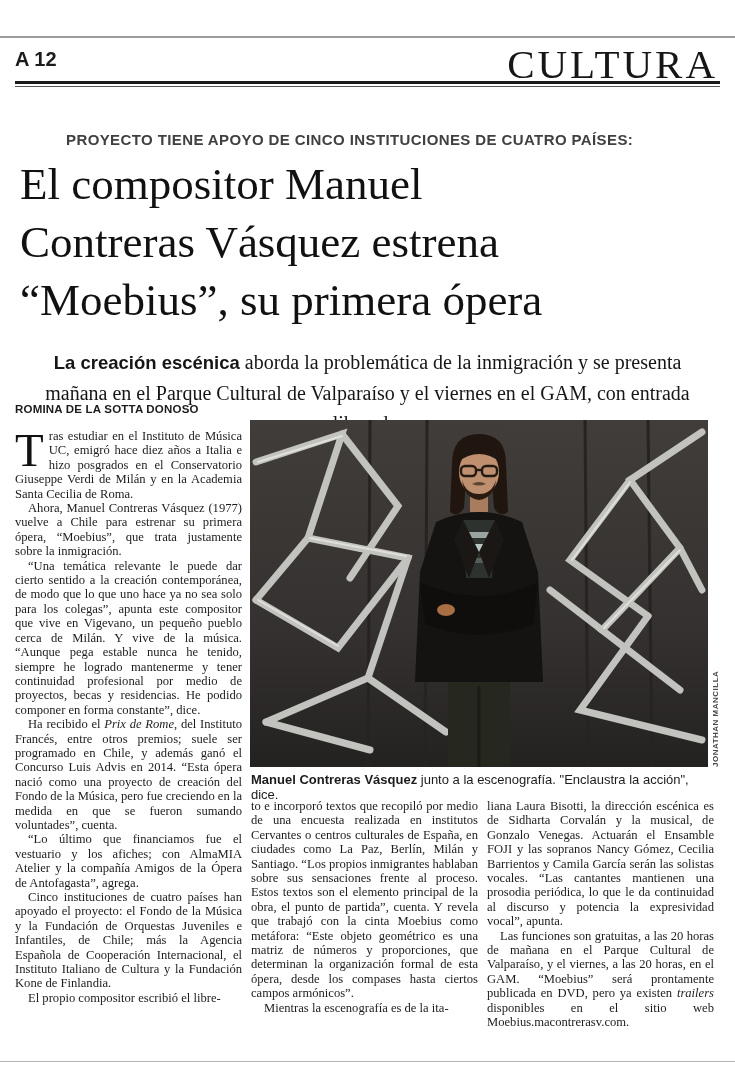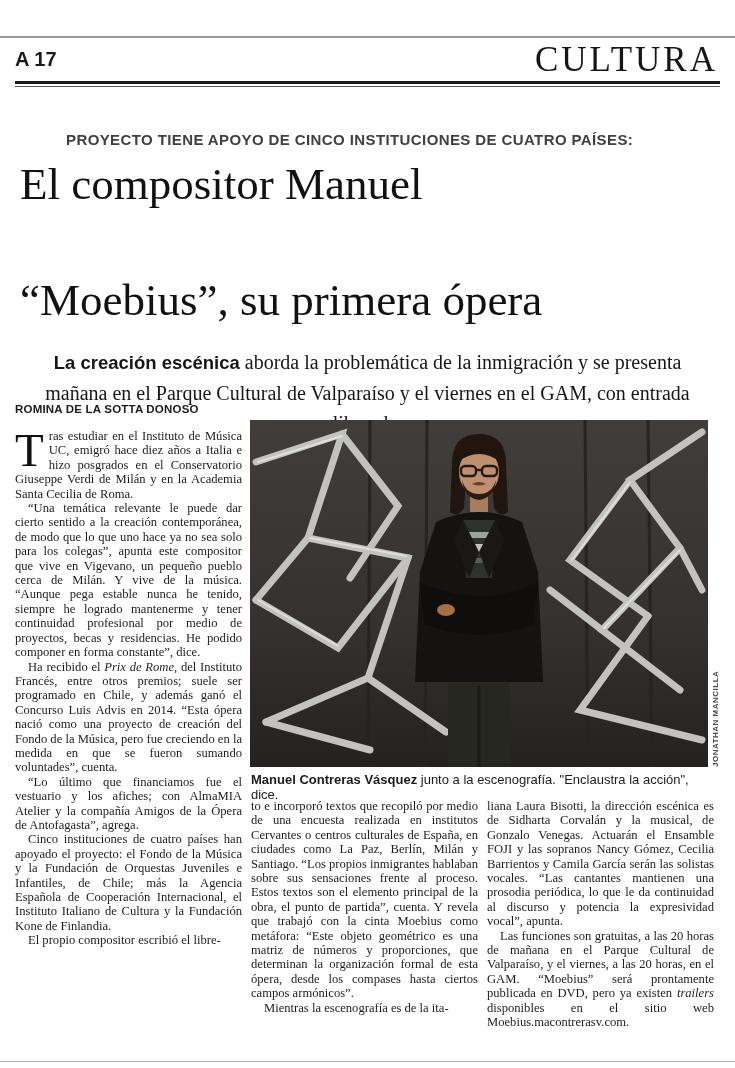--- a/index.html
+++ b/index.html
@@ -12,21 +12,21 @@
   
   .top-rule { position:absolute; left:0; top:36px; width:735px; height:2px; background:#9c9c9c; }
   .page-num {
     position:absolute; left:15px; top:48px;
     font-family:"Liberation Sans","DejaVu Sans",sans-serif;
     font-weight:bold; font-size:20px; letter-spacing:0px; color:#1c1c1c;
   }
   .section-title {
     position:absolute; right:17px; top:40px;
     font-family:"Liberation Serif","DejaVu Serif",serif;
-    font-size:35px; letter-spacing:3px; color:#161616;
+    font-size:41px; letter-spacing:3px; color:#161616;
   }
   .double-rule-a { position:absolute; left:15px; top:81px; width:705px; height:3px; background:#1a1a1a; }
   .double-rule-b { position:absolute; left:15px; top:86px; width:705px; height:1px; background:#555; }
   
   .kicker {
     position:absolute; left:66px; top:131px; width:640px;
     font-family:"Liberation Sans","DejaVu Sans",sans-serif;
     font-weight:bold; font-size:15px; letter-spacing:0.4px; color:#404040;
   }
   .headline {
@@ -77,28 +77,28 @@
   }
   .caption .cap-bold { font-weight:bold; }
   .bottom-rule { position:absolute; left:0px; top:1061px; width:735px; height:1px; background:#b5b5b5; }
 </style>
 </head>
 <body>
 
 <div class="page">
 
   <div class="top-rule"></div>
-  <div class="page-num">A 17</div>
+  <div class="page-num">A 12</div>
   <div class="section-title">CULTURA</div>
   <div class="double-rule-a"></div>
   <div class="double-rule-b"></div>
 
   <div class="kicker">PROYECTO TIENE APOYO DE CINCO INSTITUCIONES DE CUATRO PAÍSES:</div>
   <h1 class="headline"><span>El compositor Manuel</span><br>
-    <br>
+    <span>Contreras Vásquez estrena</span><br>
     <span>“Moebius”, su primera ópera</span></h1>
   <div class="deck"><span class="lead">La creación escénica</span><span> aborda la problemática de la inmigración y se presenta mañana en el Parque Cultural de Valparaíso y el viernes en el GAM, con entrada liberada.</span></div>
   <div class="byline">ROMINA DE LA SOTTA DONOSO</div>
 
   <div class="photo-wrap">
     <svg viewBox="0 0 458 347" preserveAspectRatio="none">
       <defs>
         <linearGradient id="bgG" x1="0" y1="0" x2="0" y2="1">
           <stop offset="0" stop-color="#413d3a"></stop>
           <stop offset="0.6" stop-color="#343130"></stop>
@@ -175,20 +175,21 @@
         <path d="M212 60 Q214 78 229 80 Q244 78 246 60 Q242 74 229 74 Q216 74 212 60 Z" fill="#2a1b10"></path>
         <path d="M222 64 Q229 67 236 64 Q233 62 229 62 Q225 62 222 64 Z" fill="#5c4433"></path>
       </g>
     </svg>
   </div>
   <div class="photo-credit">JONATHAN MANCILLA</div>
   <div class="caption"><span class="cap-bold">Manuel Contreras Vásquez</span><span> junto a la escenografía. "Enclaustra la acción", dice.</span></div>
 
   <div class="col col-1">
       <p class=""><span class="dropcap">T</span><span>ras estudiar en el Instituto de Música UC, emigró hace diez años a Italia e hizo posgrados en el Conservatorio Giuseppe Verdi de Milán y en la Academia Santa Cecilia de Roma.</span></p>
+      <p class="indent"><span>Ahora, Manuel Contreras Vásquez (1977) vuelve a Chile para estrenar su primera ópera, “Moebius”, que trata justamente sobre la inmigración.</span></p>
       <p class="indent"><span>“Una temática relevante le puede dar cierto sentido a la creación contemporánea, de modo que lo que uno hace ya no sea solo para los colegas”, apunta este compositor que vive en Vigevano, un pequeño pueblo cerca de Milán. Y vive de la música. “Aunque pega estable nunca he tenido, siempre he logrado mantenerme y tener continuidad profesional por medio de proyectos, becas y residencias. He podido componer en forma constante”, dice.</span></p>
       <p class="indent"><span>Ha recibido el </span><span class="it">Prix de Rome</span><span>, del Instituto Francés, entre otros premios; suele ser programado en Chile, y además ganó el Concurso Luis Advis en 2014. “Esta ópera nació como una proyecto de creación del Fondo de la Música, pero fue creciendo en la medida en que se fueron sumando voluntades”, cuenta.</span></p>
       <p class="indent"><span>“Lo último que financiamos fue el vestuario y los afiches; con AlmaMIA Atelier y la compañía Amigos de la Ópera de Antofagasta”, agrega.</span></p>
       <p class="indent"><span>Cinco instituciones de cuatro países han apoyado el proyecto: el Fondo de la Música y la Fundación de Orquestas Juveniles e Infantiles, de Chile; más la Agencia Española de Cooperación Internacional, el Instituto Italiano de Cultura y la Fundación Kone de Finlandia.</span></p>
       <p class="indent"><span>El propio compositor escribió el libre-</span></p>
     </div>
   <div class="col col-2">
       <p class=""><span>to e incorporó textos que recopiló por medio de una encuesta realizada en institutos Cervantes o centros culturales de España, en ciudades como La Paz, Berlín, Milán y Santiago. “Los propios inmigrantes hablaban sobre sus sensaciones frente al proceso. Estos textos son el elemento principal de la obra, el punto de partida”, cuenta. Y revela que trabajó con la cinta Moebius como metáfora: “Este objeto geométrico es una matriz de números y proporciones, que determinan la organización formal de esta ópera, desde los compases hasta ciertos campos armónicos”.</span></p>
       <p class="indent"><span>Mientras la escenografía es de la ita-</span></p>
     </div>

